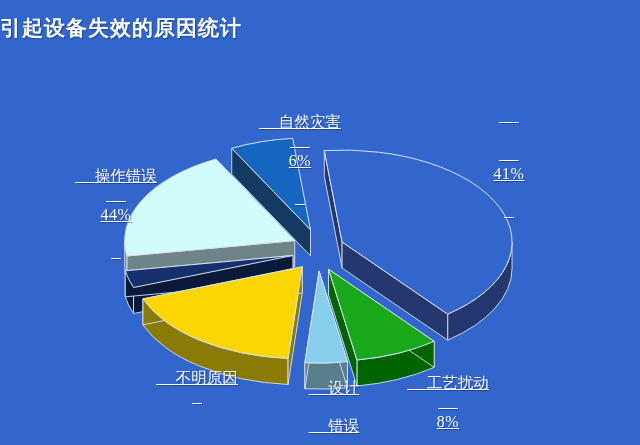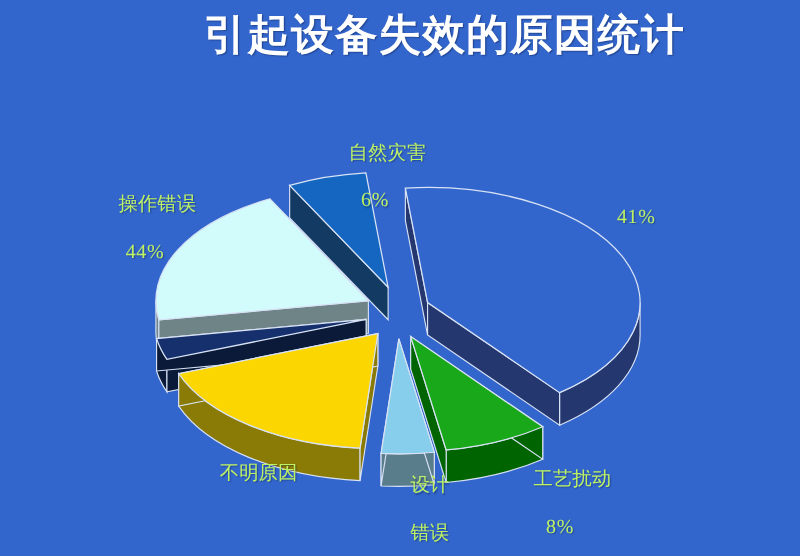--- a/index.html
+++ b/index.html
@@ -19,41 +19,42 @@
     left: 0; top: 0;
     width: 640px;
     height: 445px;
     background: #3366cc;
   }
   #chart-title {
     position: absolute;
     left: 0;
     top: 8px;
     width: 548px;
-    text-align: right;
+    text-align: left;
     color: #ffffff;
-    font-size: 34px;
+    font-size: 21px;
     font-weight: bold;
     letter-spacing: 1px;
     line-height: 40px;
     text-shadow: 1px 1px 1px rgba(10,30,80,0.45);
   }
   #pie-svg {
     position: absolute;
     left: 0;
     top: 0;
   }
   .slice-label {
     position: absolute;
-    color: #bef264;
+    color: #ffffff;
     font-size: 15.5px;
     line-height: 19px;
     text-align: center;
     text-shadow: 1px 1px 1px rgba(10,30,80,0.4);
     white-space: pre;
+    text-decoration: underline;
   }
   .slice-label .pct {
     display: block;
     font-family: "Liberation Serif", "DejaVu Serif", serif;
     font-size: 16px;
     letter-spacing: 0.5px;
   }
 </style>
 </head>
 <body>
@@ -97,21 +98,21 @@
   <div class="slice-label" style="left:404px; top:88px; width:210px;">
     <br>
     <span class="pct">41%</span>
   </div>
 
   <div class="slice-label" style="left:232px; top:94px; width:136px;">
     <span>自然灾害</span>
     <span class="pct">6%</span>
   </div>
 
-  <div class="slice-label" style="left:48px; top:135px; width:136px;">
+  <div class="slice-label" style="left:48px; top:148px; width:136px;">
     <span>操作错误</span>
     <span class="pct">44%</span>
   </div>
 
 
   <div class="slice-label" style="left:127px; top:350px; width:140px;">
     <span>不明原因</span>
   </div>
 
   <div class="slice-label" style="left:299px; top:360px; width:70px;">

